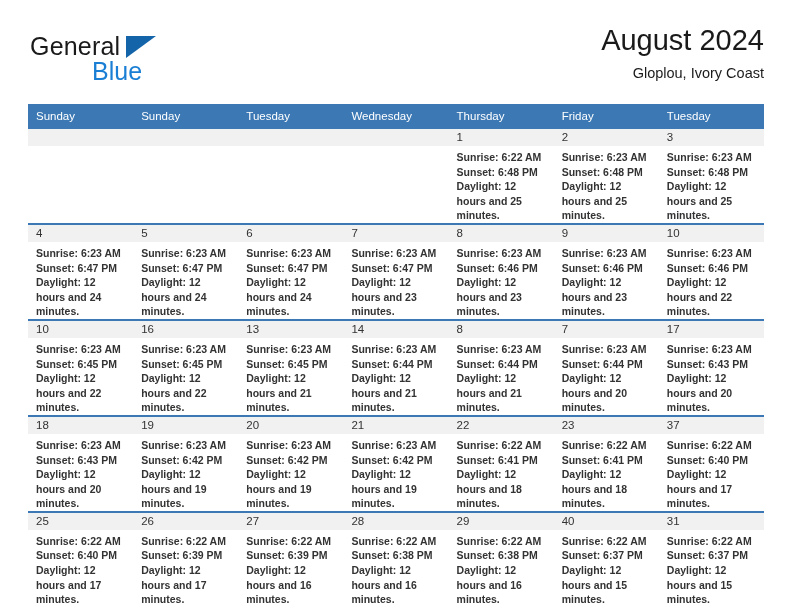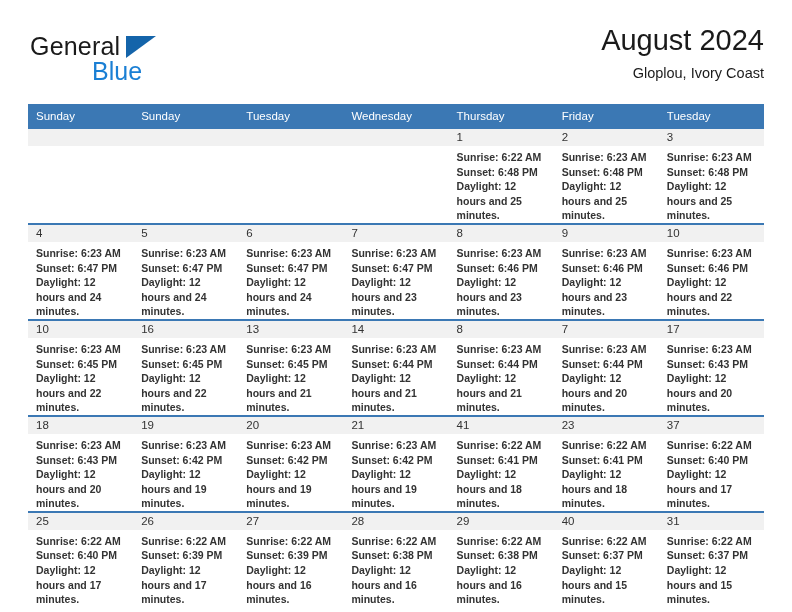--- a/index.html
+++ b/index.html
@@ -350,21 +350,21 @@
           </td>
           <td>
             <div class="daynum">21</div>
             <div class="cell-body">
               <div>Sunrise: 6:23 AM</div>
               <div>Sunset: 6:42 PM</div>
               <div class="dl-wrap">Daylight: 12 hours and 19 minutes.</div>
             </div>
           </td>
           <td>
-            <div class="daynum">41</div>
+            <div class="daynum">22</div>
             <div class="cell-body">
               <div>Sunrise: 6:22 AM</div>
               <div>Sunset: 6:41 PM</div>
               <div class="dl-wrap">Daylight: 12 hours and 18 minutes.</div>
             </div>
           </td>
           <td>
             <div class="daynum">23</div>
             <div class="cell-body">
               <div>Sunrise: 6:22 AM</div>

